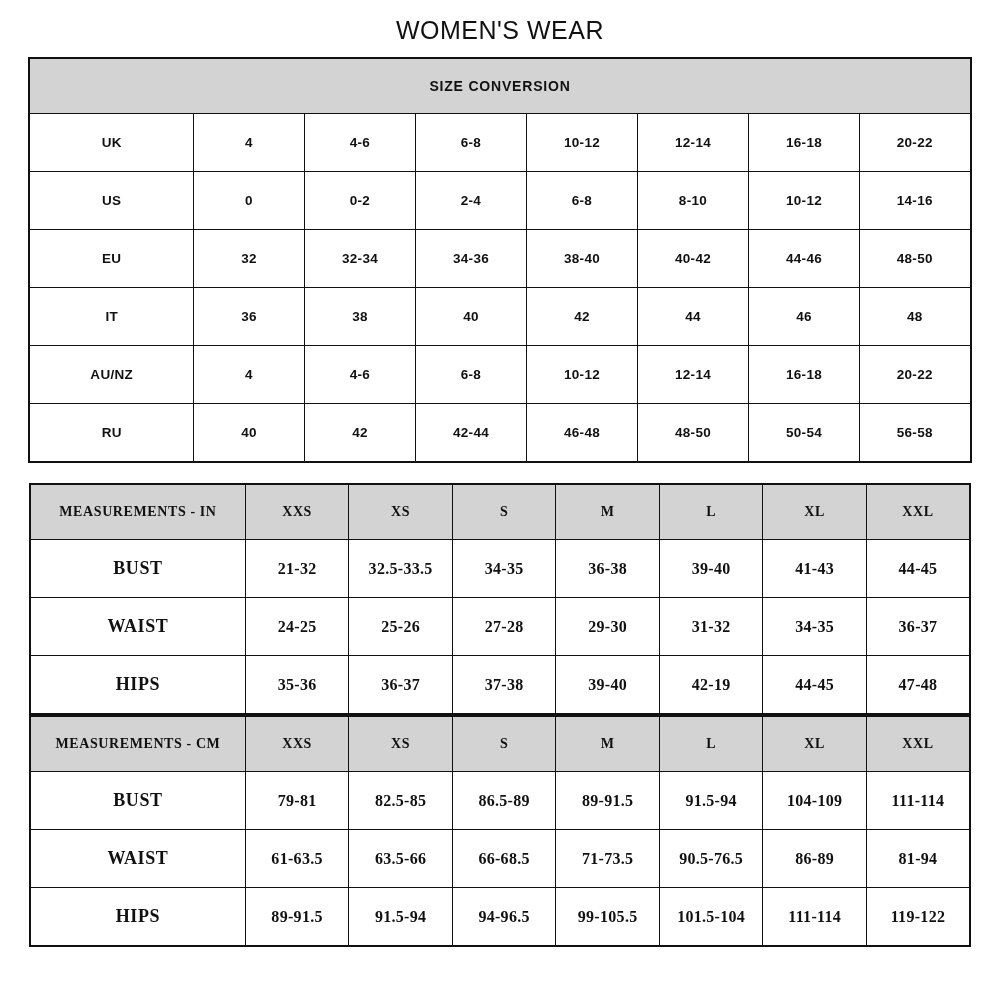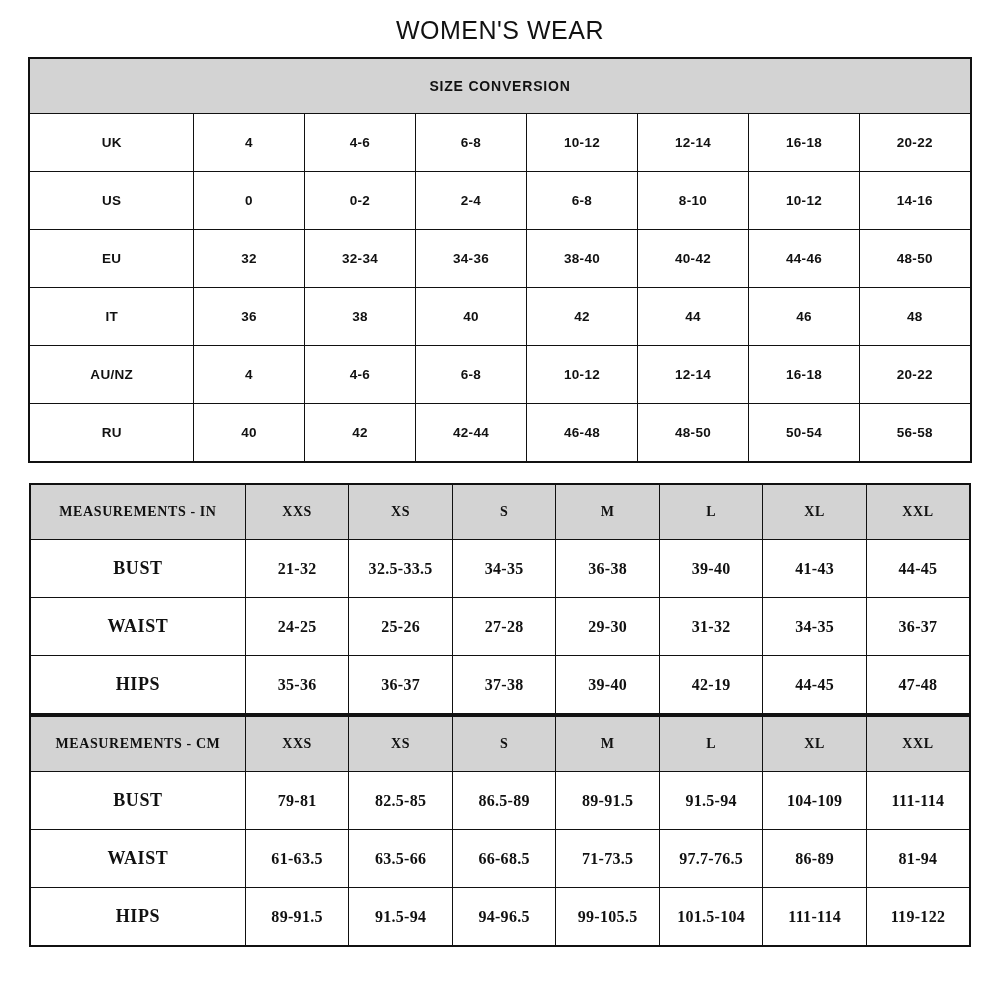--- a/index.html
+++ b/index.html
@@ -270,21 +270,21 @@
         <td class="val">91.5-94</td>
         <td class="val">104-109</td>
         <td class="val">111-114</td>
       </tr>
       <tr>
         <td class="lead">WAIST</td>
         <td class="val">61-63.5</td>
         <td class="val">63.5-66</td>
         <td class="val">66-68.5</td>
         <td class="val">71-73.5</td>
-        <td class="val">97.7-76.5</td>
+        <td class="val">90.5-76.5</td>
         <td class="val">86-89</td>
         <td class="val">81-94</td>
       </tr>
       <tr>
         <td class="lead">HIPS</td>
         <td class="val">89-91.5</td>
         <td class="val">91.5-94</td>
         <td class="val">94-96.5</td>
         <td class="val">99-105.5</td>
         <td class="val">101.5-104</td>

